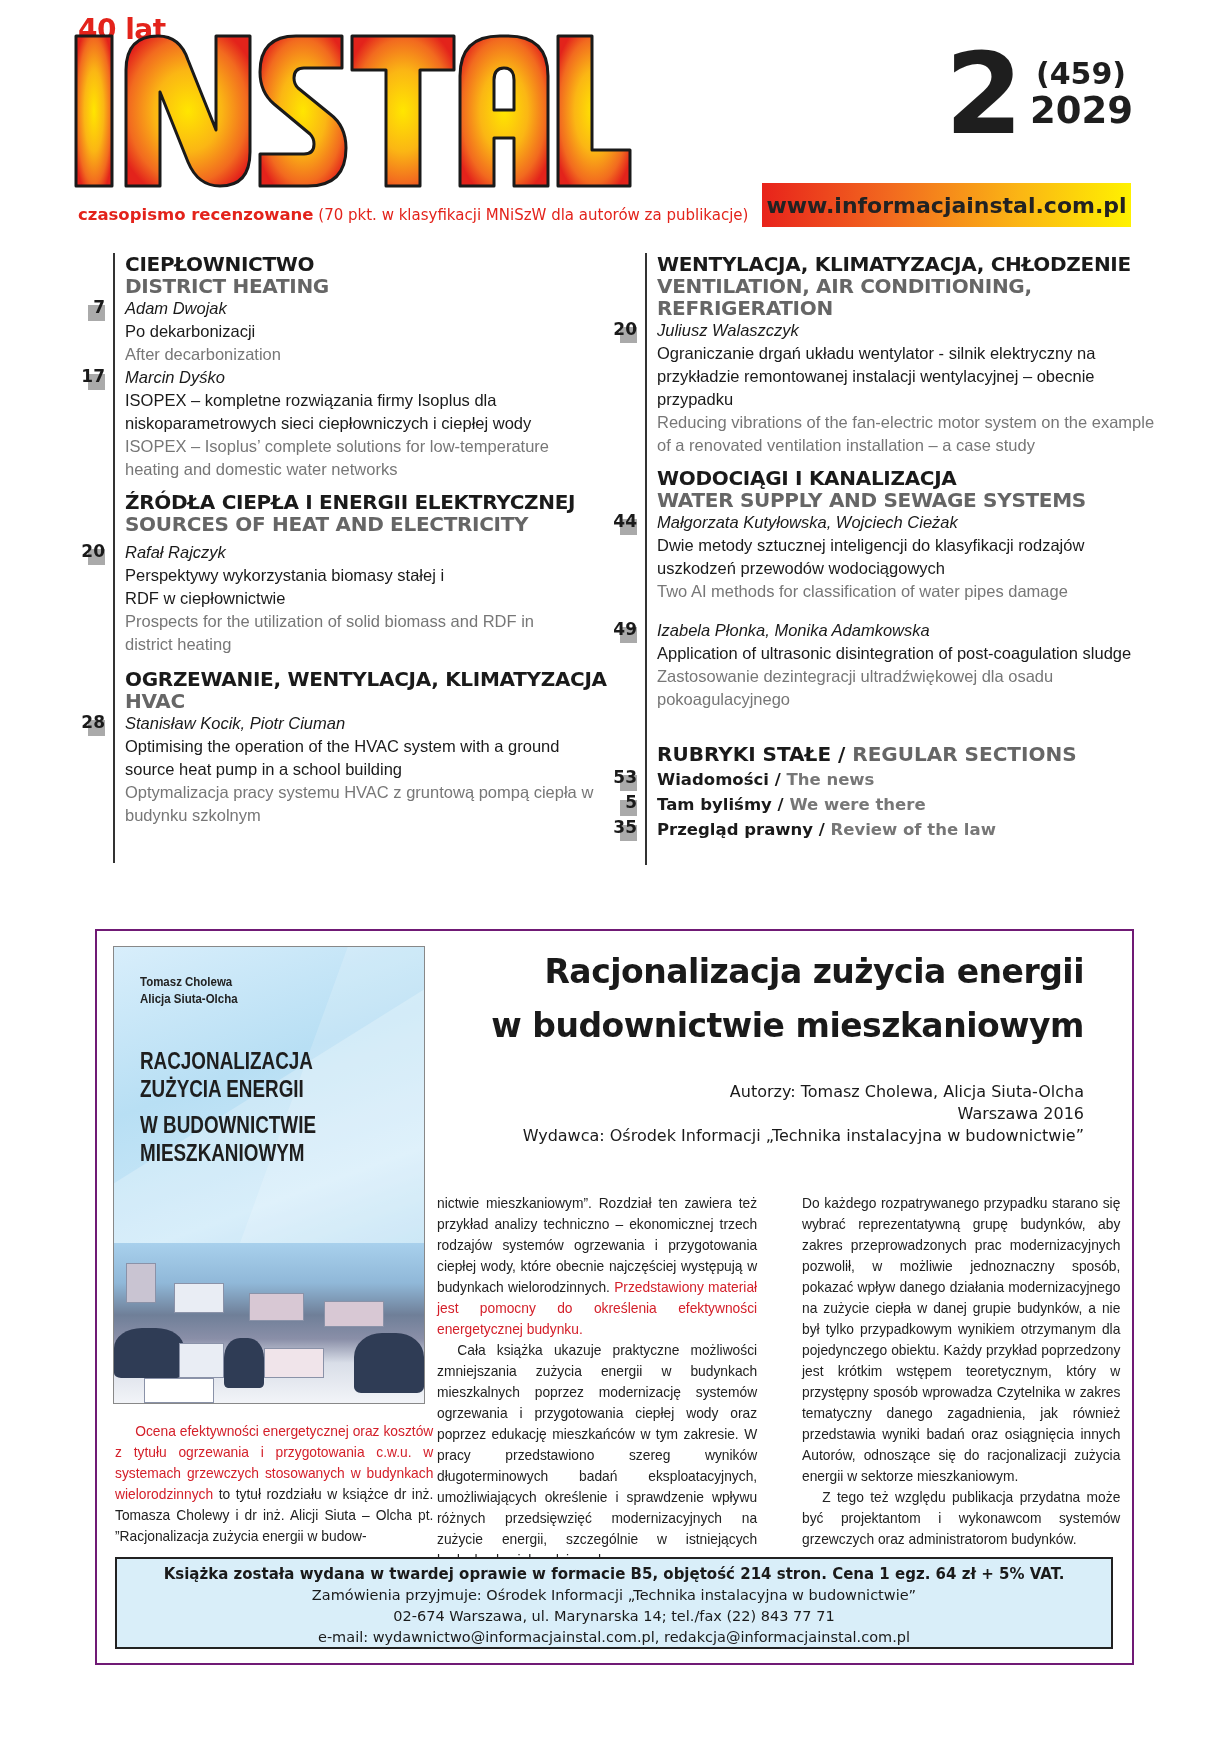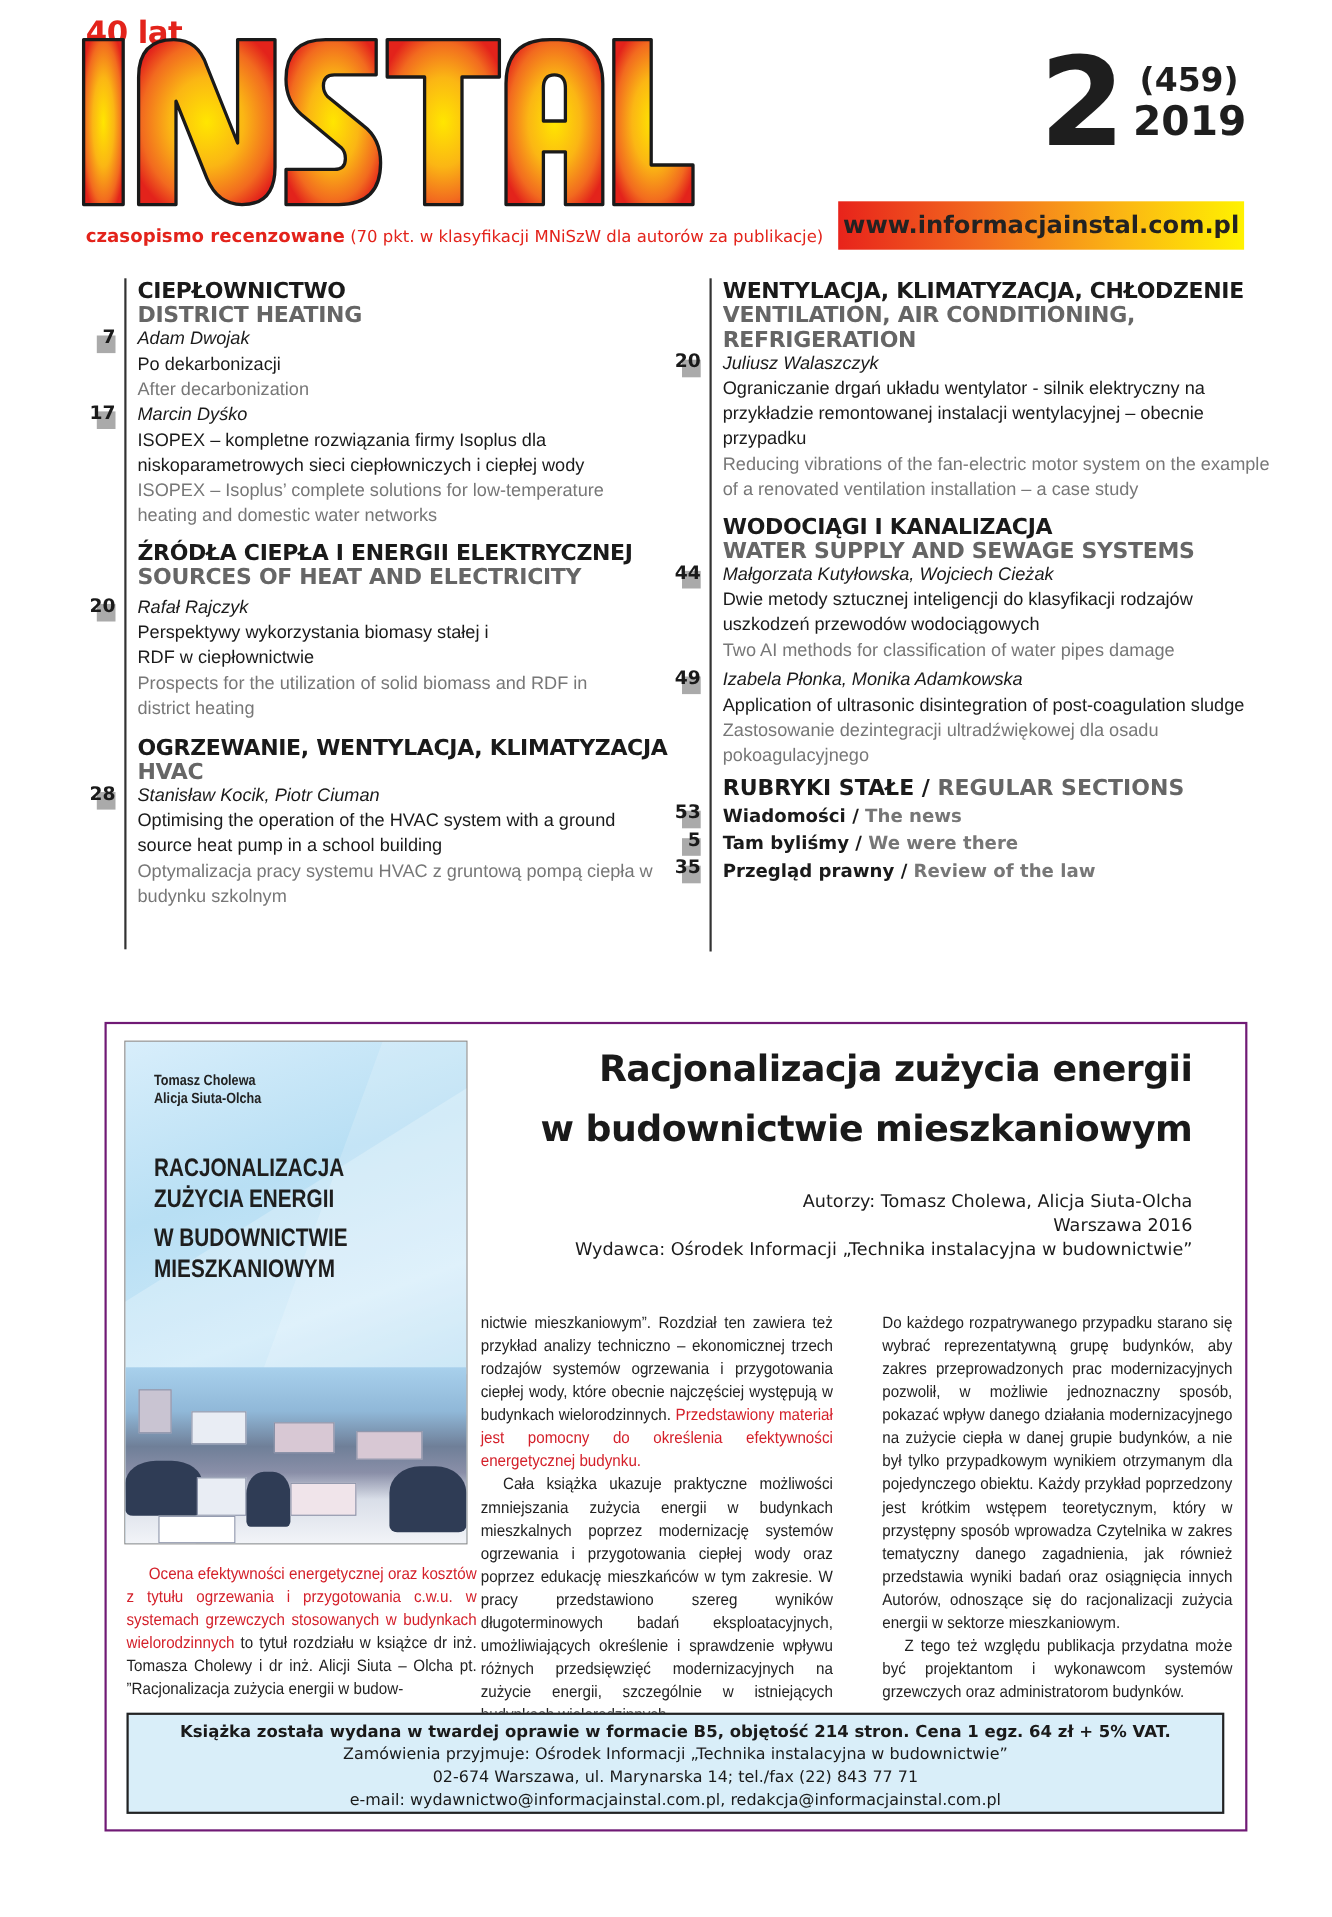--- a/index.html
+++ b/index.html
@@ -93,21 +93,21 @@
     <path d="M386 156 V46 Q386 6 426 6 H434 Q474 6 474 46 V156 H440 V108 H420 V156 Z M420 80 H440 V50 Q440 38 430 38 Q420 38 420 50 Z"></path>
 
     <path d="M484 6 H518 V120 H556 V156 H484 Z"></path>
   </g>
 </svg>
 
 <div class="tagline"><b>czasopismo recenzowane</b><span> (70 pkt. w klasyfikacji MNiSzW dla autorów za publikacje)</span></div>
 
 <div class="issue-big">2</div>
 <div class="issue-no">(459)</div>
-<div class="issue-year">2019</div>
+<div class="issue-year">2029</div>
 
 <div class="url-bar">www.informacjainstal.com.pl</div>
 
 <div class="toc-col toc-left">
   <div class="sec">
     <div class="sec-pl">CIEPŁOWNICTWO</div>
     <div class="sec-en">DISTRICT HEATING</div>
     <div class="art">
       <div class="pg-wrap">
           <span class="pg-mark"></span>
@@ -177,32 +177,32 @@
     <div class="sec-en">WATER SUPPLY AND SEWAGE SYSTEMS</div>
     <div class="art">
       <div class="pg-wrap">
           <span class="pg-mark"></span>
           <span class="pg">44</span>
         </div>
       <div class="author">Małgorzata Kutyłowska, Wojciech Cieżak</div>
       <div class="title-pl" style="width:470px">Dwie metody sztucznej inteligencji do klasyfikacji rodzajów uszkodzeń przewodów wodociągowych</div>
       <div class="title-en">Two AI methods for classification of water pipes damage</div>
     </div>
-    <div class="art" style="margin-top:4px">
+    <div class="art" style="margin-top:16px">
       <div class="pg-wrap">
           <span class="pg-mark"></span>
           <span class="pg">49</span>
         </div>
       <div class="author">Izabela Płonka, Monika Adamkowska</div>
       <div class="title-pl">Application of ultrasonic disintegration of post-coagulation sludge</div>
       <div class="title-en" style="width:420px">Zastosowanie dezintegracji ultradźwiękowej dla osadu pokoagulacyjnego</div>
     </div>
   </div>
 
-  <div class="sec" style="margin-top:4px">
+  <div class="sec" style="margin-top:30px">
     <div class="reg-head"><span>RUBRYKI STAŁE</span><span> / </span><span class="en">REGULAR SECTIONS</span></div>
     <div class="reg-item">
       <div class="pg-wrap">
           <span class="pg-mark"></span>
           <span class="pg">53</span>
         </div>
       <span>Wiadomości</span><span> / </span><span class="en">The news</span>
     </div>
     <div class="reg-item">
       <div class="pg-wrap">

